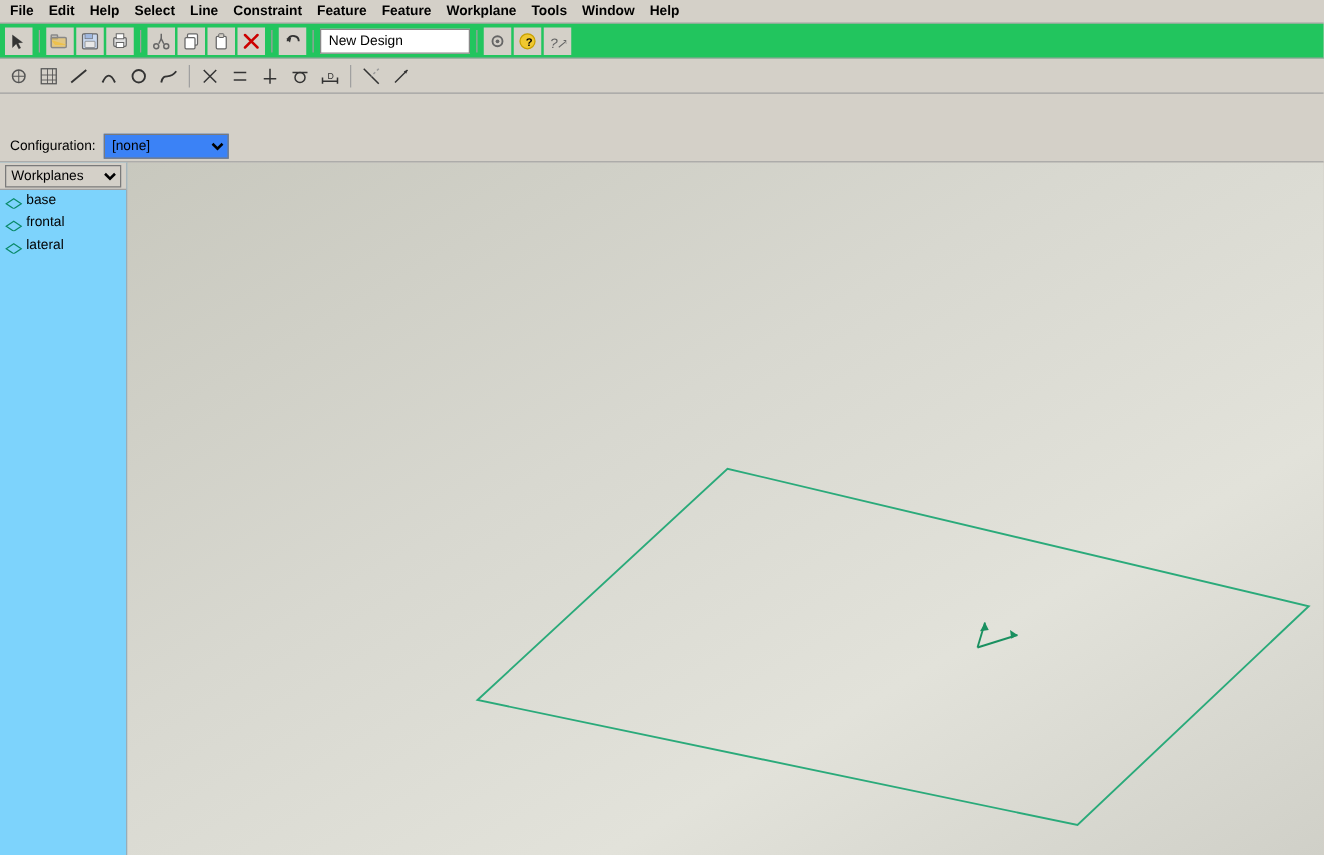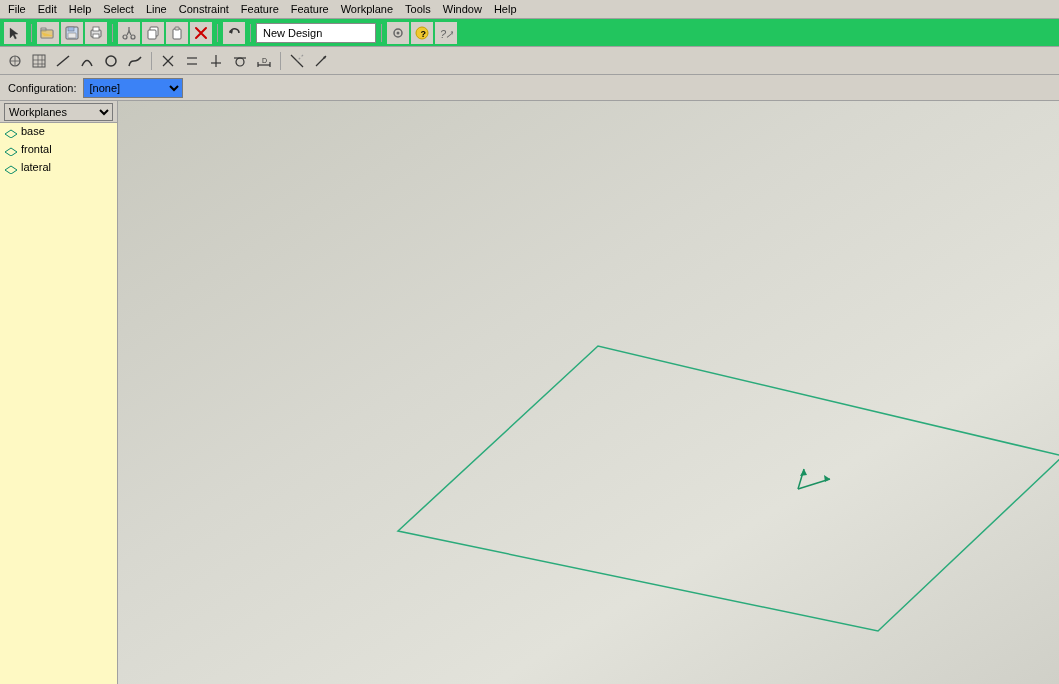--- a/index.html
+++ b/index.html
@@ -16,20 +16,21 @@
 
     
     #menubar {
       background: #d4d0c8;
       height: 19px;
       display: flex;
       align-items: center;
       border-bottom: 1px solid #a0a0a0;
       padding: 0 2px;
       flex-shrink: 0;
+      font-weight: bold;
     }
     .menu-item {
       padding: 1px 6px;
       cursor: pointer;
       font-size: 11px;
       color: #000;
       white-space: nowrap;
     }
 
     
@@ -87,20 +88,21 @@
     
     #configbar {
       background: #d4d0c8;
       height: 26px;
       display: flex;
       align-items: center;
       border-bottom: 1px solid #a0a0a0;
       padding: 2px 8px;
       flex-shrink: 0;
       gap: 6px;
+      margin-top: 29px;
     }
     .config-label {
       font-size: 11px;
       color: #000;
     }
     .config-select {
       height: 20px;
       background: #3b82f6;
       border: 1px solid #7a7a7a;
       font-size: 11px;
@@ -110,22 +112,22 @@
 
     
     #main {
       display: flex;
       flex: 1;
       overflow: hidden;
     }
 
     
     #left-panel {
-      width: 118px;
-      background: #fef9c3;
+      width: 102px;
+      background: #7dd3fc;
       border-right: 1px solid #a0a0a0;
       display: flex;
       flex-direction: column;
       flex-shrink: 0;
     }
     .panel-header {
       background: #d4d0c8;
       border-bottom: 1px solid #a0a0a0;
       height: 22px;
       display: flex;

